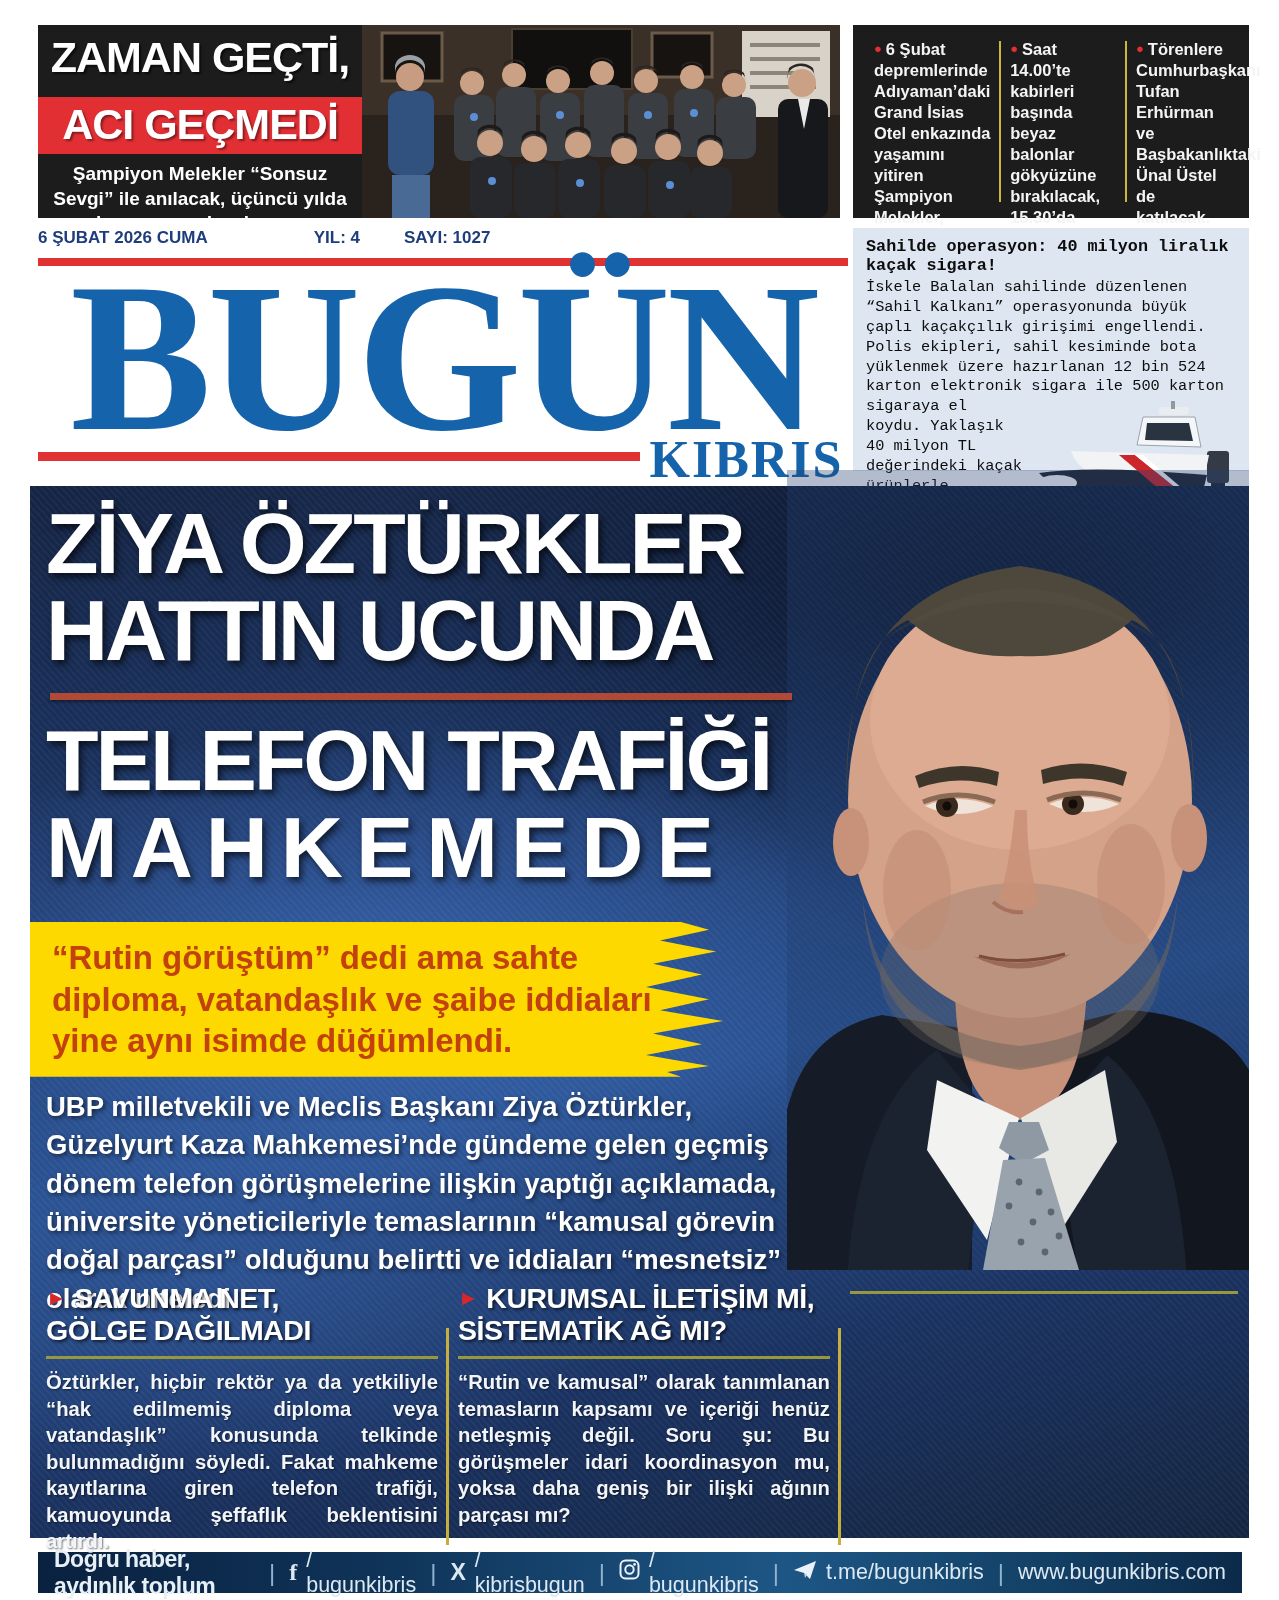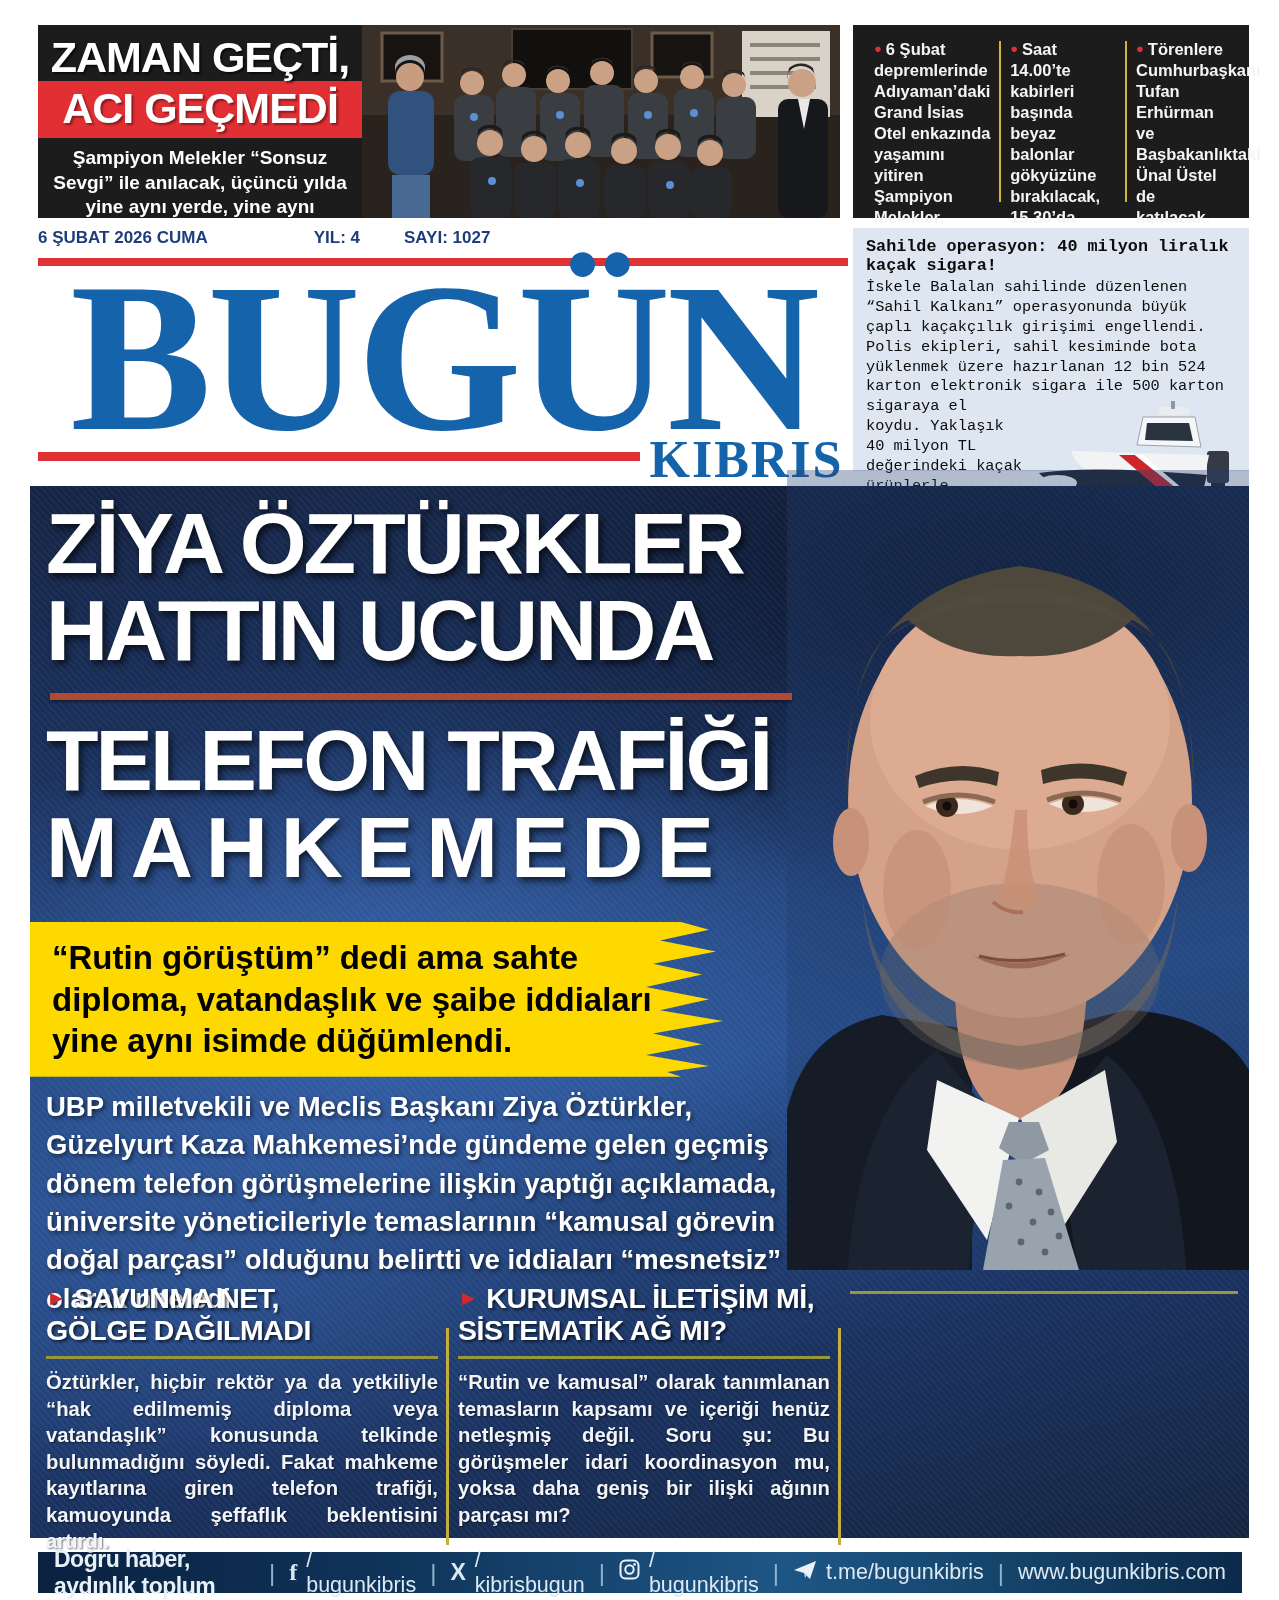--- a/index.html
+++ b/index.html
@@ -5,21 +5,21 @@
   * { margin:0; padding:0; box-sizing:border-box; }
   html,body { background:#ffffff; }
   body { font-family:"Liberation Sans", sans-serif; }
   .page { position:relative; width:1279px; height:1600px; background:#ffffff; overflow:hidden; }
 
   
   .top-left-box { position:absolute; left:38px; top:25px; width:324px; height:193px;
     background:#1c1c1c; color:#fff; text-align:center; }
   .tlb-line1 { font-size:43px; font-weight:700; letter-spacing:-1px; padding-top:9px; line-height:1.1;
     text-shadow:2px 2px 2px rgba(0,0,0,.6); }
-  .tlb-red { background:#e12f34; margin-top:0; padding:3px 0 5px; font-size:43px; font-weight:700;
+  .tlb-red { background:#e12f34; margin-top:16px; padding:3px 0 5px; font-size:43px; font-weight:700;
     letter-spacing:-1px; text-shadow:2px 2px 2px rgba(0,0,0,.4); }
   .tlb-sub { padding:8px 10px 0; font-size:19px; font-weight:700; line-height:1.28; }
 
   .team-photo { position:absolute; left:362px; top:25px; width:478px; height:193px; overflow:hidden; }
 
   .top-right-box { position:absolute; left:853px; top:25px; width:396px; height:193px;
     background:#1c1c1c; color:#f4f4f4; display:flex; padding:14px 12px; }
   .trb-col { font-size:16.5px; font-weight:700; line-height:1.27; padding:0 9px; }
   .trb-col.c1 { width:146px; }
   .trb-col.c2 { width:141px; }
@@ -60,21 +60,21 @@
 
   .headline { position:absolute; left:16px; top:14px; z-index:2; font-weight:700; font-size:86px;
     line-height:1.015; letter-spacing:-3px; text-shadow:3px 4px 7px rgba(0,0,0,.65); white-space:nowrap; }
   .headline .hl-line { display:block; }
   .hl-divider { position:absolute; left:20px; top:207px; width:742px; height:7px; background:#b04936;
     z-index:2; box-shadow:0 2px 3px rgba(0,0,0,.4); }
   .headline2 { top:231px; }
   .hl-wide { letter-spacing:13px; }
 
   .callout { position:absolute; left:0; top:436px; width:700px; z-index:2; background:#fdd900;
-    color:#000000; font-weight:700; font-size:33px; line-height:1.26; padding:15px 78px 15px 22px;
+    color:#c2410c; font-weight:700; font-size:33px; line-height:1.26; padding:15px 78px 15px 22px;
     clip-path:polygon(0 0, 93% 0, 97% 5%, 90% 12%, 98% 19%, 89% 27%, 96% 34%, 88% 42%, 97% 50%,
       90% 57%, 99% 64%, 89% 72%, 96% 79%, 88% 86%, 97% 93%, 91% 97%, 93% 100%, 0 100%); }
 
   .lead { position:absolute; left:16px; top:602px; width:758px; z-index:2; font-weight:700;
     font-size:27.5px; line-height:1.395; text-shadow:2px 2px 4px rgba(0,0,0,.55); }
 
   .columns { position:absolute; left:16px; top:796px; width:1192px; z-index:2; display:flex; }
   .col { }
   .col.c1 { width:392px; }
   .col.c2 { width:372px; }

